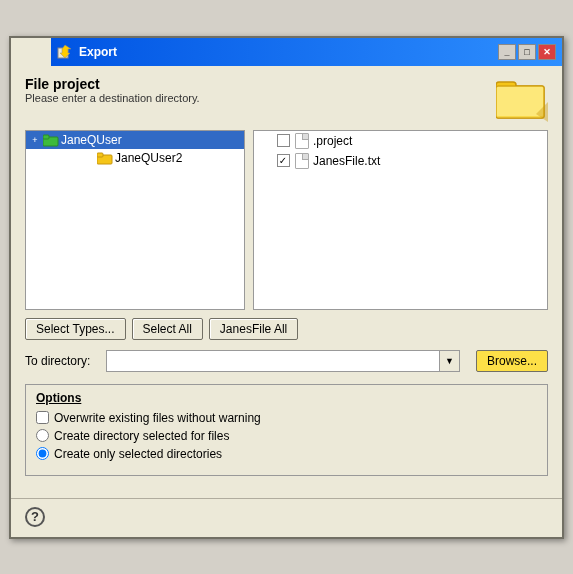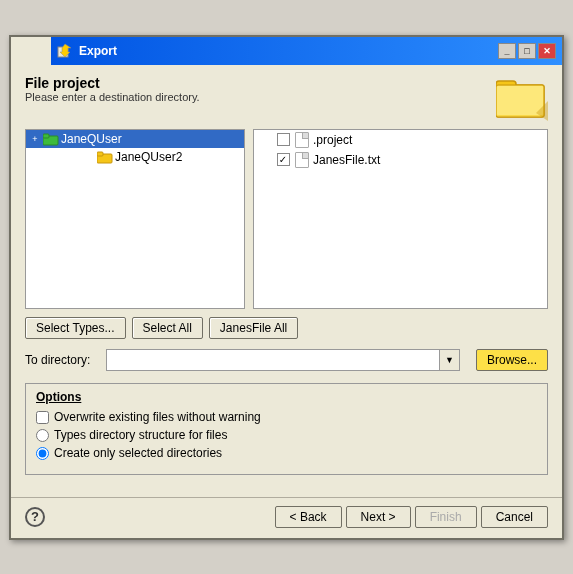--- a/index.html
+++ b/index.html
@@ -251,21 +251,21 @@
       background: #ece9d8;
     }
     .options-legend {
       font-size: 12px;
       font-weight: bold;
       margin-bottom: 6px;
       text-decoration: underline;
     }
     .option-item {
       display: flex;
-      align-items: flex-end;
+      align-items: flex-start;
       gap: 5px;
       margin-bottom: 4px;
       font-size: 12px;
     }
     .option-item input[type="checkbox"],
     .option-item input[type="radio"] {
       margin: 0;
       cursor: pointer;
     }
     .option-label {
@@ -416,31 +416,25 @@
     </div>
 
     <div class="options-group">
       <div class="options-legend">Options</div>
       <div class="option-item">
         <input type="checkbox" id="opt1" style="">
         <label class="option-label" for="opt1">Overwrite existing files without warning</label>
       </div>
       <div class="option-item">
         <input type="radio" name="diropt" id="opt2" style="">
-        <label class="option-label" for="opt2">Types directory structure for files</label>
+        <label class="option-label" for="opt2">Create directory selected for files</label>
       </div>
       <div class="option-item">
         <input type="radio" name="diropt" id="opt3" checked="" style="">
         <label class="option-label" for="opt3">Create only selected directories</label>
       </div>
     </div>
   </div>
 
   <div class="bottom-bar">
     <div class="help-icon">?</div>
-    <div class="nav-buttons">
-      <button class="nav-btn">&lt; Back</button>
-      <button class="nav-btn">Next &gt;</button>
-      <button class="nav-btn" disabled="">Finish</button>
-      <button class="nav-btn">Cancel</button>
-    </div>
   </div>
 </div>
 
 </body></html>

